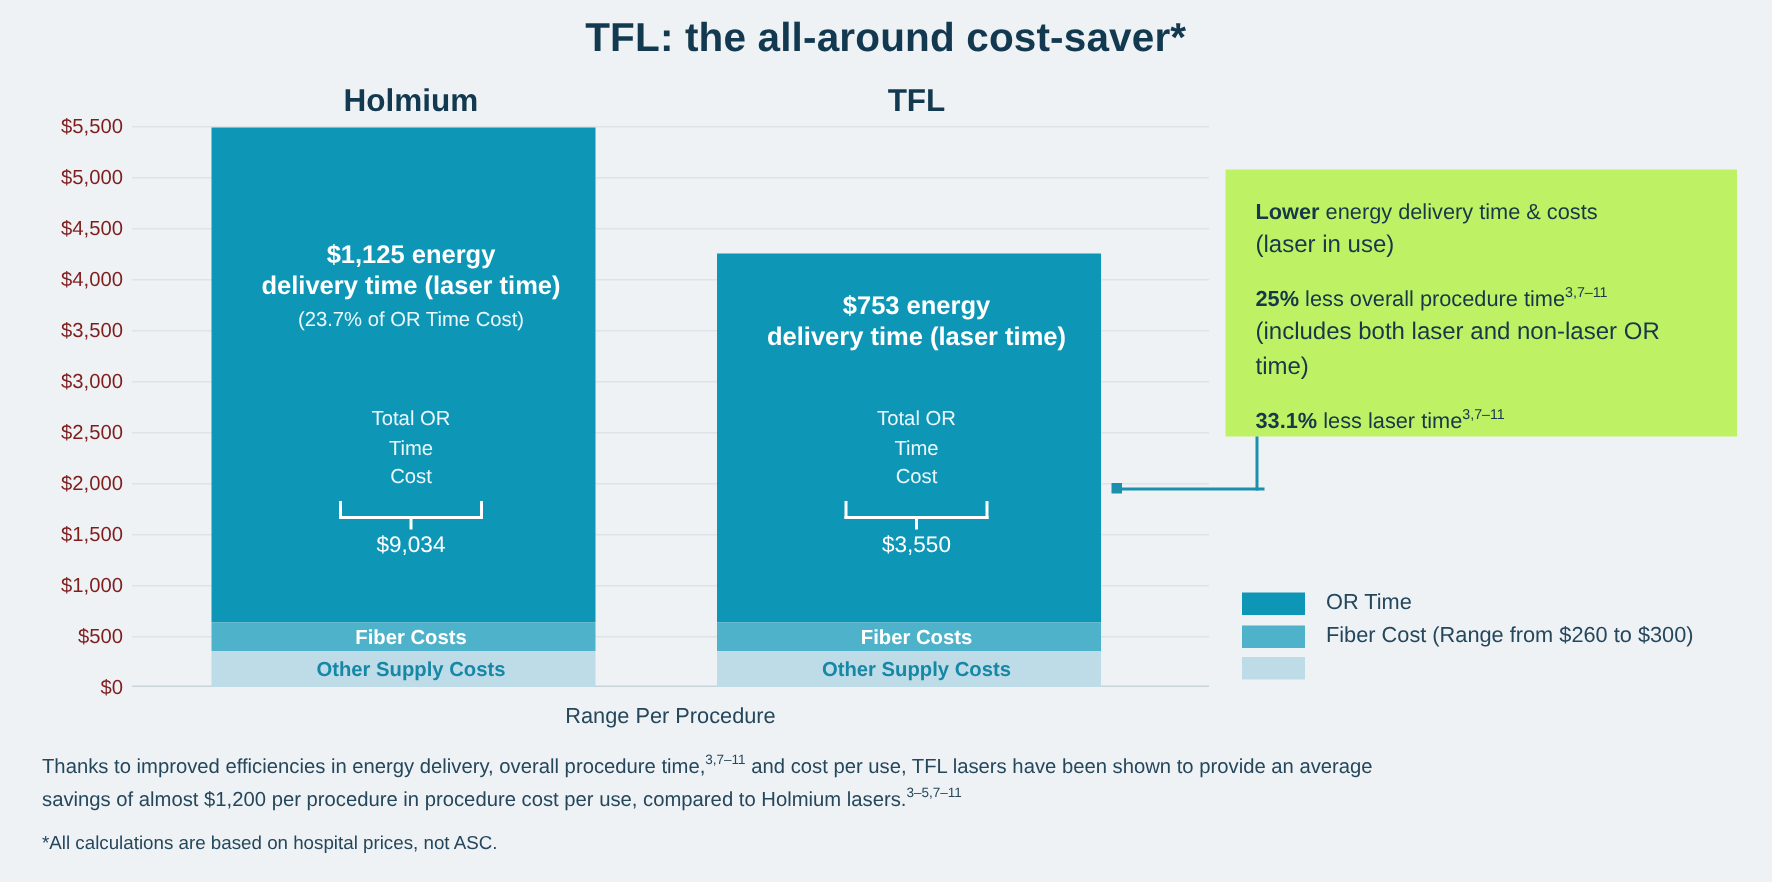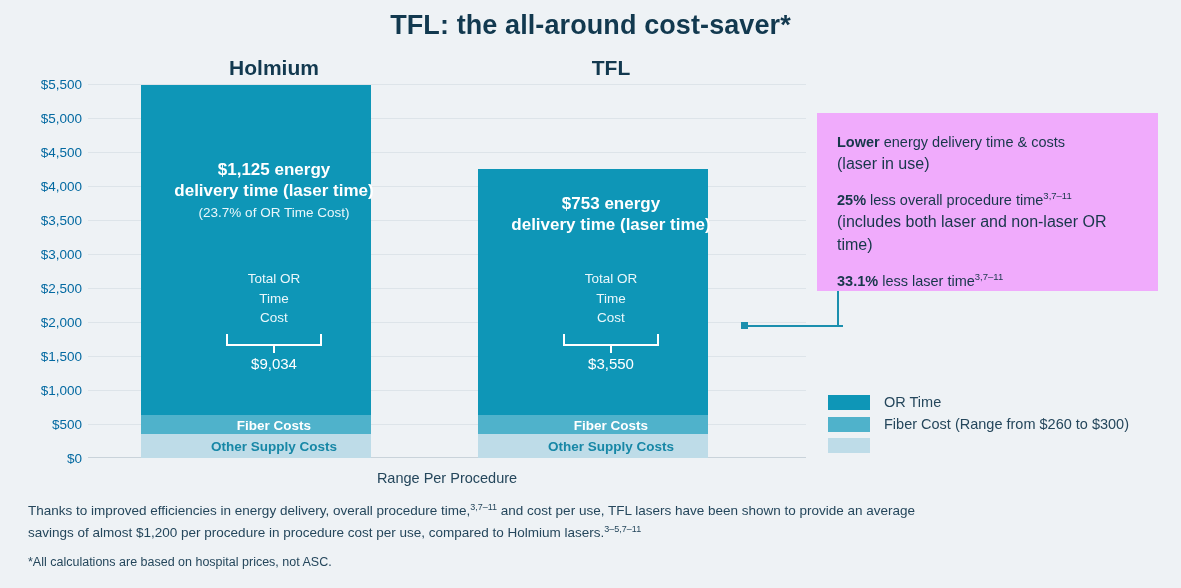--- a/index.html
+++ b/index.html
@@ -35,34 +35,34 @@
     left: 88px; top: 84px;
     width: 718px; height: 374px;
   }
   .gridline {
     position: absolute; left: 0; width: 718px; height: 1px;
     background: #dde4e9;
   }
   .gridline.axis-base { background: #c9d3da; }
   .ytick {
     position: absolute; right: 1097px; 
-    font-size: 13.5px; color: #0369a1; white-space: nowrap;
+    font-size: 13.5px; color: #7f1d1d; white-space: nowrap;
   }
   .ylabels { position: absolute; left: 0; top: 84px; width: 82px; }
   .ylabels .ytick {
     position: absolute; right: 0; text-align: right;
     transform: translateY(-50%);
   }
 
   
   .bar-group { position: absolute; bottom: 0; width: 266px; }
   .bar-group.holmium { left: 53px; }
   .bar-group.tfl     { left: 390px; }
 
-  .seg { position: absolute; left: 0; width: 230px; }
+  .seg { position: absolute; left: 0; width: 256px; }
   .seg-or    { background: #0e96b7; }
   .seg-fiber { background: #4fb2cb; }
   .seg-other { background: #bedce8; }
 
   .seg-fiber .seg-label {
     color: #ffffff; font-weight: 700; font-size: 13.5px;
   }
   .seg-other .seg-label {
     color: #1787a6; font-weight: 700; font-size: 13.5px;
   }
@@ -111,21 +111,21 @@
   
   .x-axis-label {
     position: absolute; left: 88px; top: 470px; width: 718px;
     text-align: center; font-size: 14.5px; color: #25475c;
   }
 
   
   .callout {
     position: absolute; left: 817px; top: 113px;
     width: 341px; height: 178px;
-    background: #f0abfc;
+    background: #bef264;
     padding: 19px 20px 0 20px;
   }
   .callout p { margin: 0; font-size: 14.5px; line-height: 1.42; color: #17374a; }
   .callout .strong { font-weight: 700; }
   .callout .sub { font-size: 16px; }
   .callout .blk { margin-bottom: 15px; }
   .callout sup { font-size: 9.5px; vertical-align: super; line-height: 0; }
 
   
   .connector { position: absolute; left: 735px; top: 291px; width: 110px; height: 45px; }

